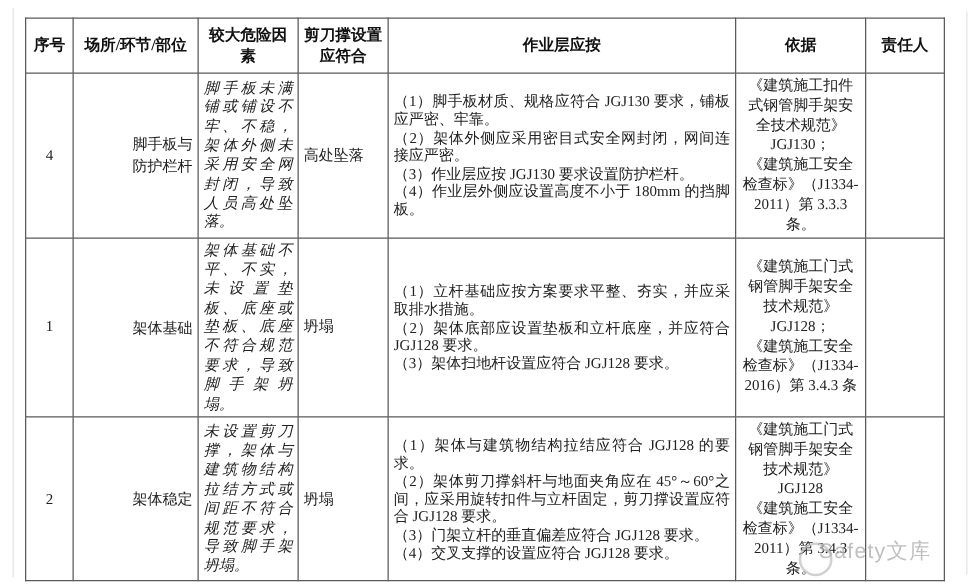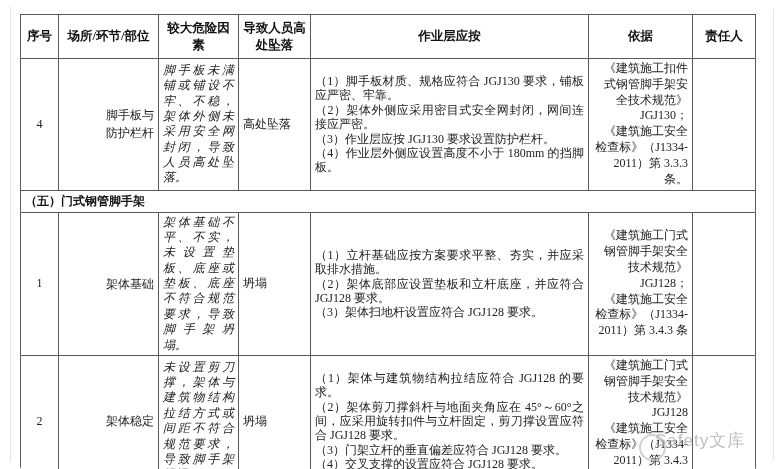--- a/index.html
+++ b/index.html
@@ -44,21 +44,21 @@
     color: #111111;
     line-height: 1.3;
   }
   .doc-table td { font-size: 12px; }
 
   .col-no       { text-align: center; }
   .col-location { text-align: right; white-space: pre-line; line-height: 1.5; }
   .col-hazard   { text-align: justify; line-height: 1.28; padding: 3px 5px; font-style: italic; }
   .col-accident { }
   .col-measures { text-align: justify; line-height: 1.2; white-space: pre-line; padding: 2px 6px; }
-  .col-basis    { text-align: right; line-height: 1.32; white-space: pre-line; padding: 2px 5px; }
+  .col-basis    { text-align: center; line-height: 1.32; white-space: pre-line; padding: 2px 5px; }
   .col-resp     { text-align: center; }
 
   .section-cell {
     font-weight: bold;
     text-align: left;
     font-size: 12.5px;
     padding: 1px 6px;
     color: #111111;
   }
 
@@ -100,55 +100,52 @@
       <col style="width:72px">
         <col style="width:278px">
         <col style="width:104px">
       <col style="width:63px">
     </colgroup>
     <tbody>
         <tr style="height:44px">
       <th>序号</th>
       <th>场所/环节/部位</th>
       <th>较大危险因素</th>
-      <th>导致人员高处坠落</th>
+      <th>剪刀撑设置应符合</th>
       <th>作业层应按</th>
       <th>依据</th>
       <th>责任人</th>
     </tr>
 
     <tr style="height:110px">
       <td class="col-no">4</td>
       <td class="col-location">脚手板与
 防护栏杆</td>
       <td class="col-hazard">脚手板未满铺或铺设不牢、不稳，架体外侧未采用安全网封闭，导致人员高处坠落。</td>
       <td class="col-accident">高处坠落</td>
       <td class="col-measures">（1）脚手板材质、规格应符合 JGJ130 要求，铺板应严密、牢靠。
 （2）架体外侧应采用密目式安全网封闭，网间连接应严密。
 （3）作业层应按 JGJ130 要求设置防护栏杆。
 （4）作业层外侧应设置高度不小于 180mm 的挡脚板。</td>
       <td class="col-basis">《建筑施工扣件式钢管脚手架安全技术规范》JGJ130；
 《建筑施工安全检查标》（J1334-2011）第 3.3.3 条。</td>
       <td class="col-resp"></td>
     </tr>
 
-    <tr style="height:22px">
-      <td class="section-cell" colspan="7">（五）门式钢管脚手架</td>
-    </tr>
 
     <tr style="height:114px">
       <td class="col-no">1</td>
       <td class="col-location">架体基础</td>
       <td class="col-hazard">架体基础不平、不实，未设置垫板、底座或垫板、底座不符合规范要求，导致脚手架坍塌。</td>
       <td class="col-accident">坍塌</td>
       <td class="col-measures">（1）立杆基础应按方案要求平整、夯实，并应采取排水措施。
 （2）架体底部应设置垫板和立杆底座，并应符合 JGJ128 要求。
 （3）架体扫地杆设置应符合 JGJ128 要求。</td>
       <td class="col-basis">《建筑施工门式钢管脚手架安全技术规范》JGJ128；
-《建筑施工安全检查标》（J1334-2011）第 3.4.3 条</td>
+《建筑施工安全检查标》（J1334-2016）第 3.4.3 条</td>
       <td class="col-resp"></td>
     </tr>
 
     <tr style="height:117px">
       <td class="col-no">2</td>
       <td class="col-location">架体稳定</td>
       <td class="col-hazard">未设置剪刀撑，架体与建筑物结构拉结方式或间距不符合规范要求，导致脚手架坍塌。</td>
       <td class="col-accident">坍塌</td>
       <td class="col-measures">（1）架体与建筑物结构拉结应符合 JGJ128 的要求。
 （2）架体剪刀撑斜杆与地面夹角应在 45°～60°之间，应采用旋转扣件与立杆固定，剪刀撑设置应符合 JGJ128 要求。

